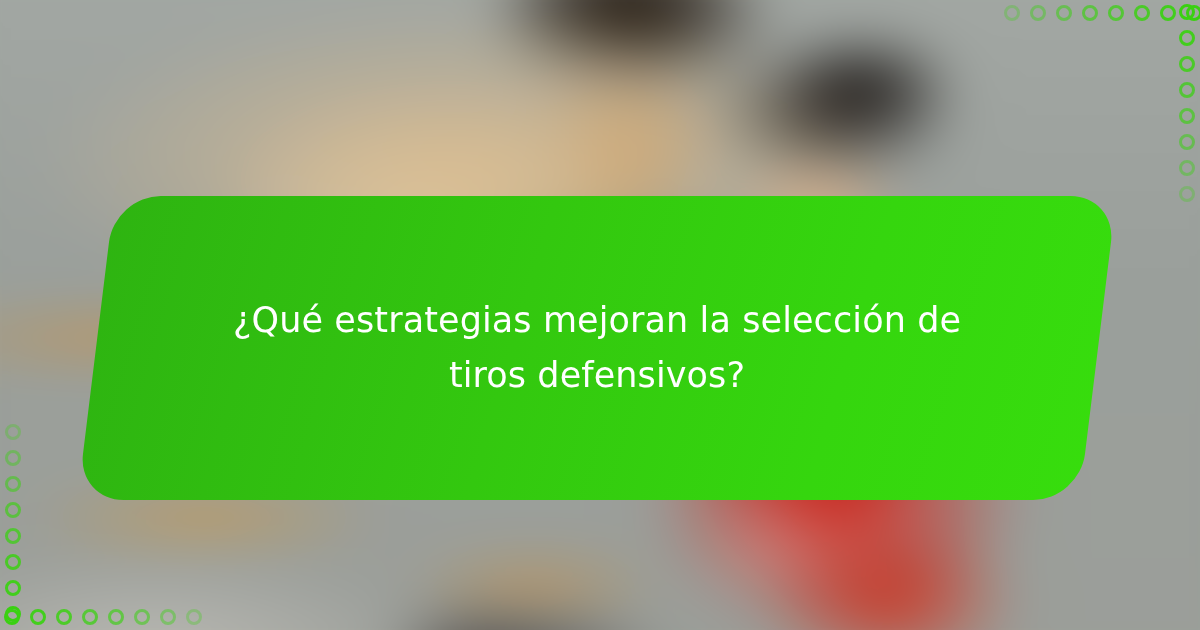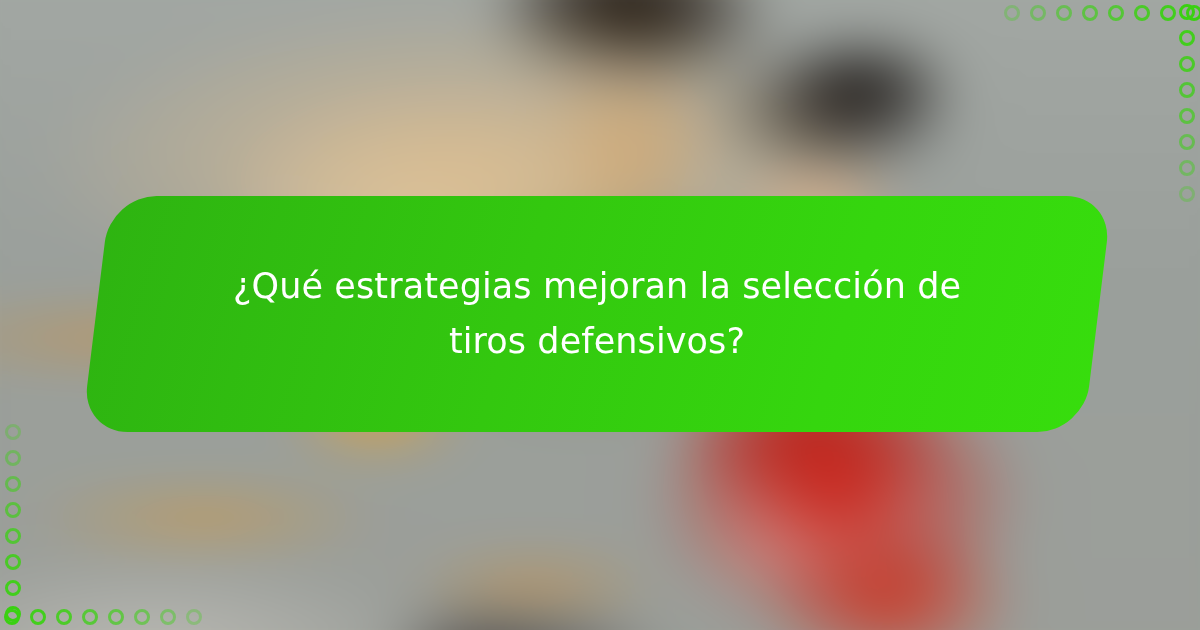--- a/index.html
+++ b/index.html
@@ -74,21 +74,21 @@
   }
   #dots-top-right  { top:0; right:0;  width:200px; height:26px; }
   #dots-right      { top:0; right:0;  width:26px;  height:210px; }
   #dots-bottom-left{ bottom:0; left:0; width:200px; height:26px; }
   #dots-left       { bottom:0; left:0; width:26px;  height:210px; }
 
   
   #banner-wrap {
     position:absolute;
     left:96px; top:196px;
-    width:1002px; height:236px;
+    width:1002px; height:304px;
   }
   #banner-shape {
     position:absolute; inset:0;
     transform:skewX(-7deg);
     border-radius:46px;
     background:linear-gradient(100deg, #2eb411 0%, #33c80f 42%, #35d60e 74%, #37dd0d 100%);
   }
   #banner-text {
     position:absolute; inset:0;
     display:flex; align-items:center; justify-content:center;

